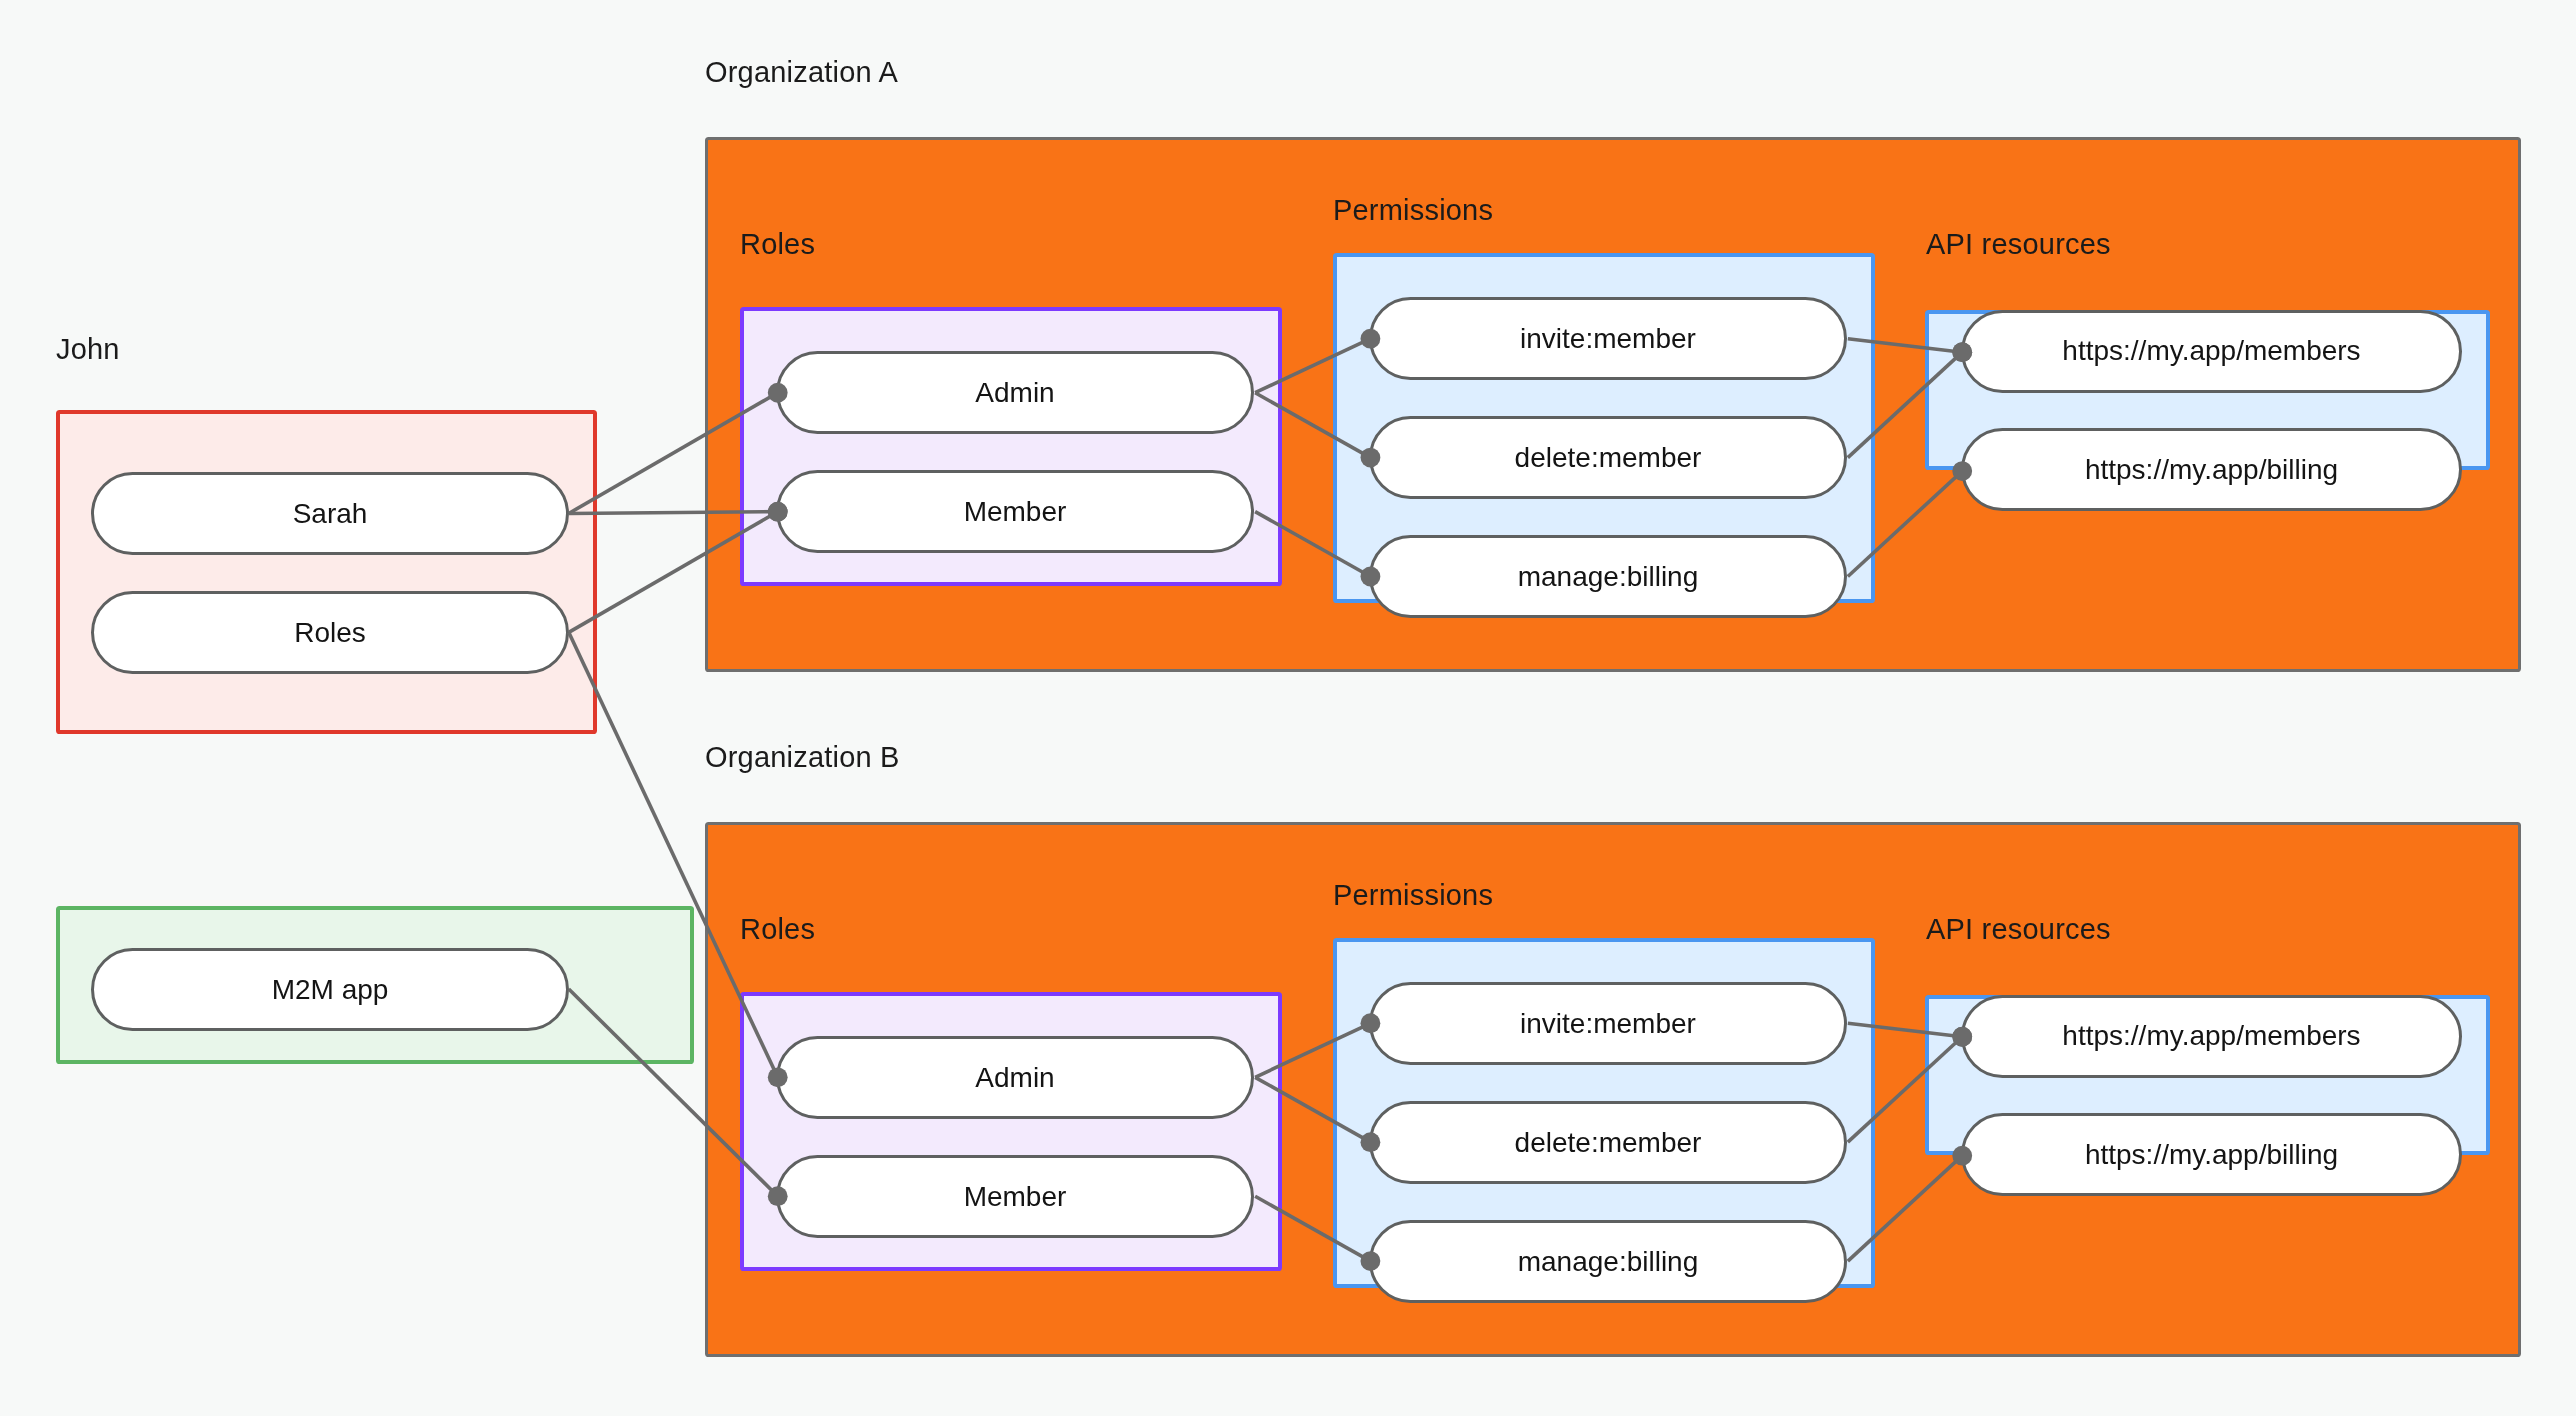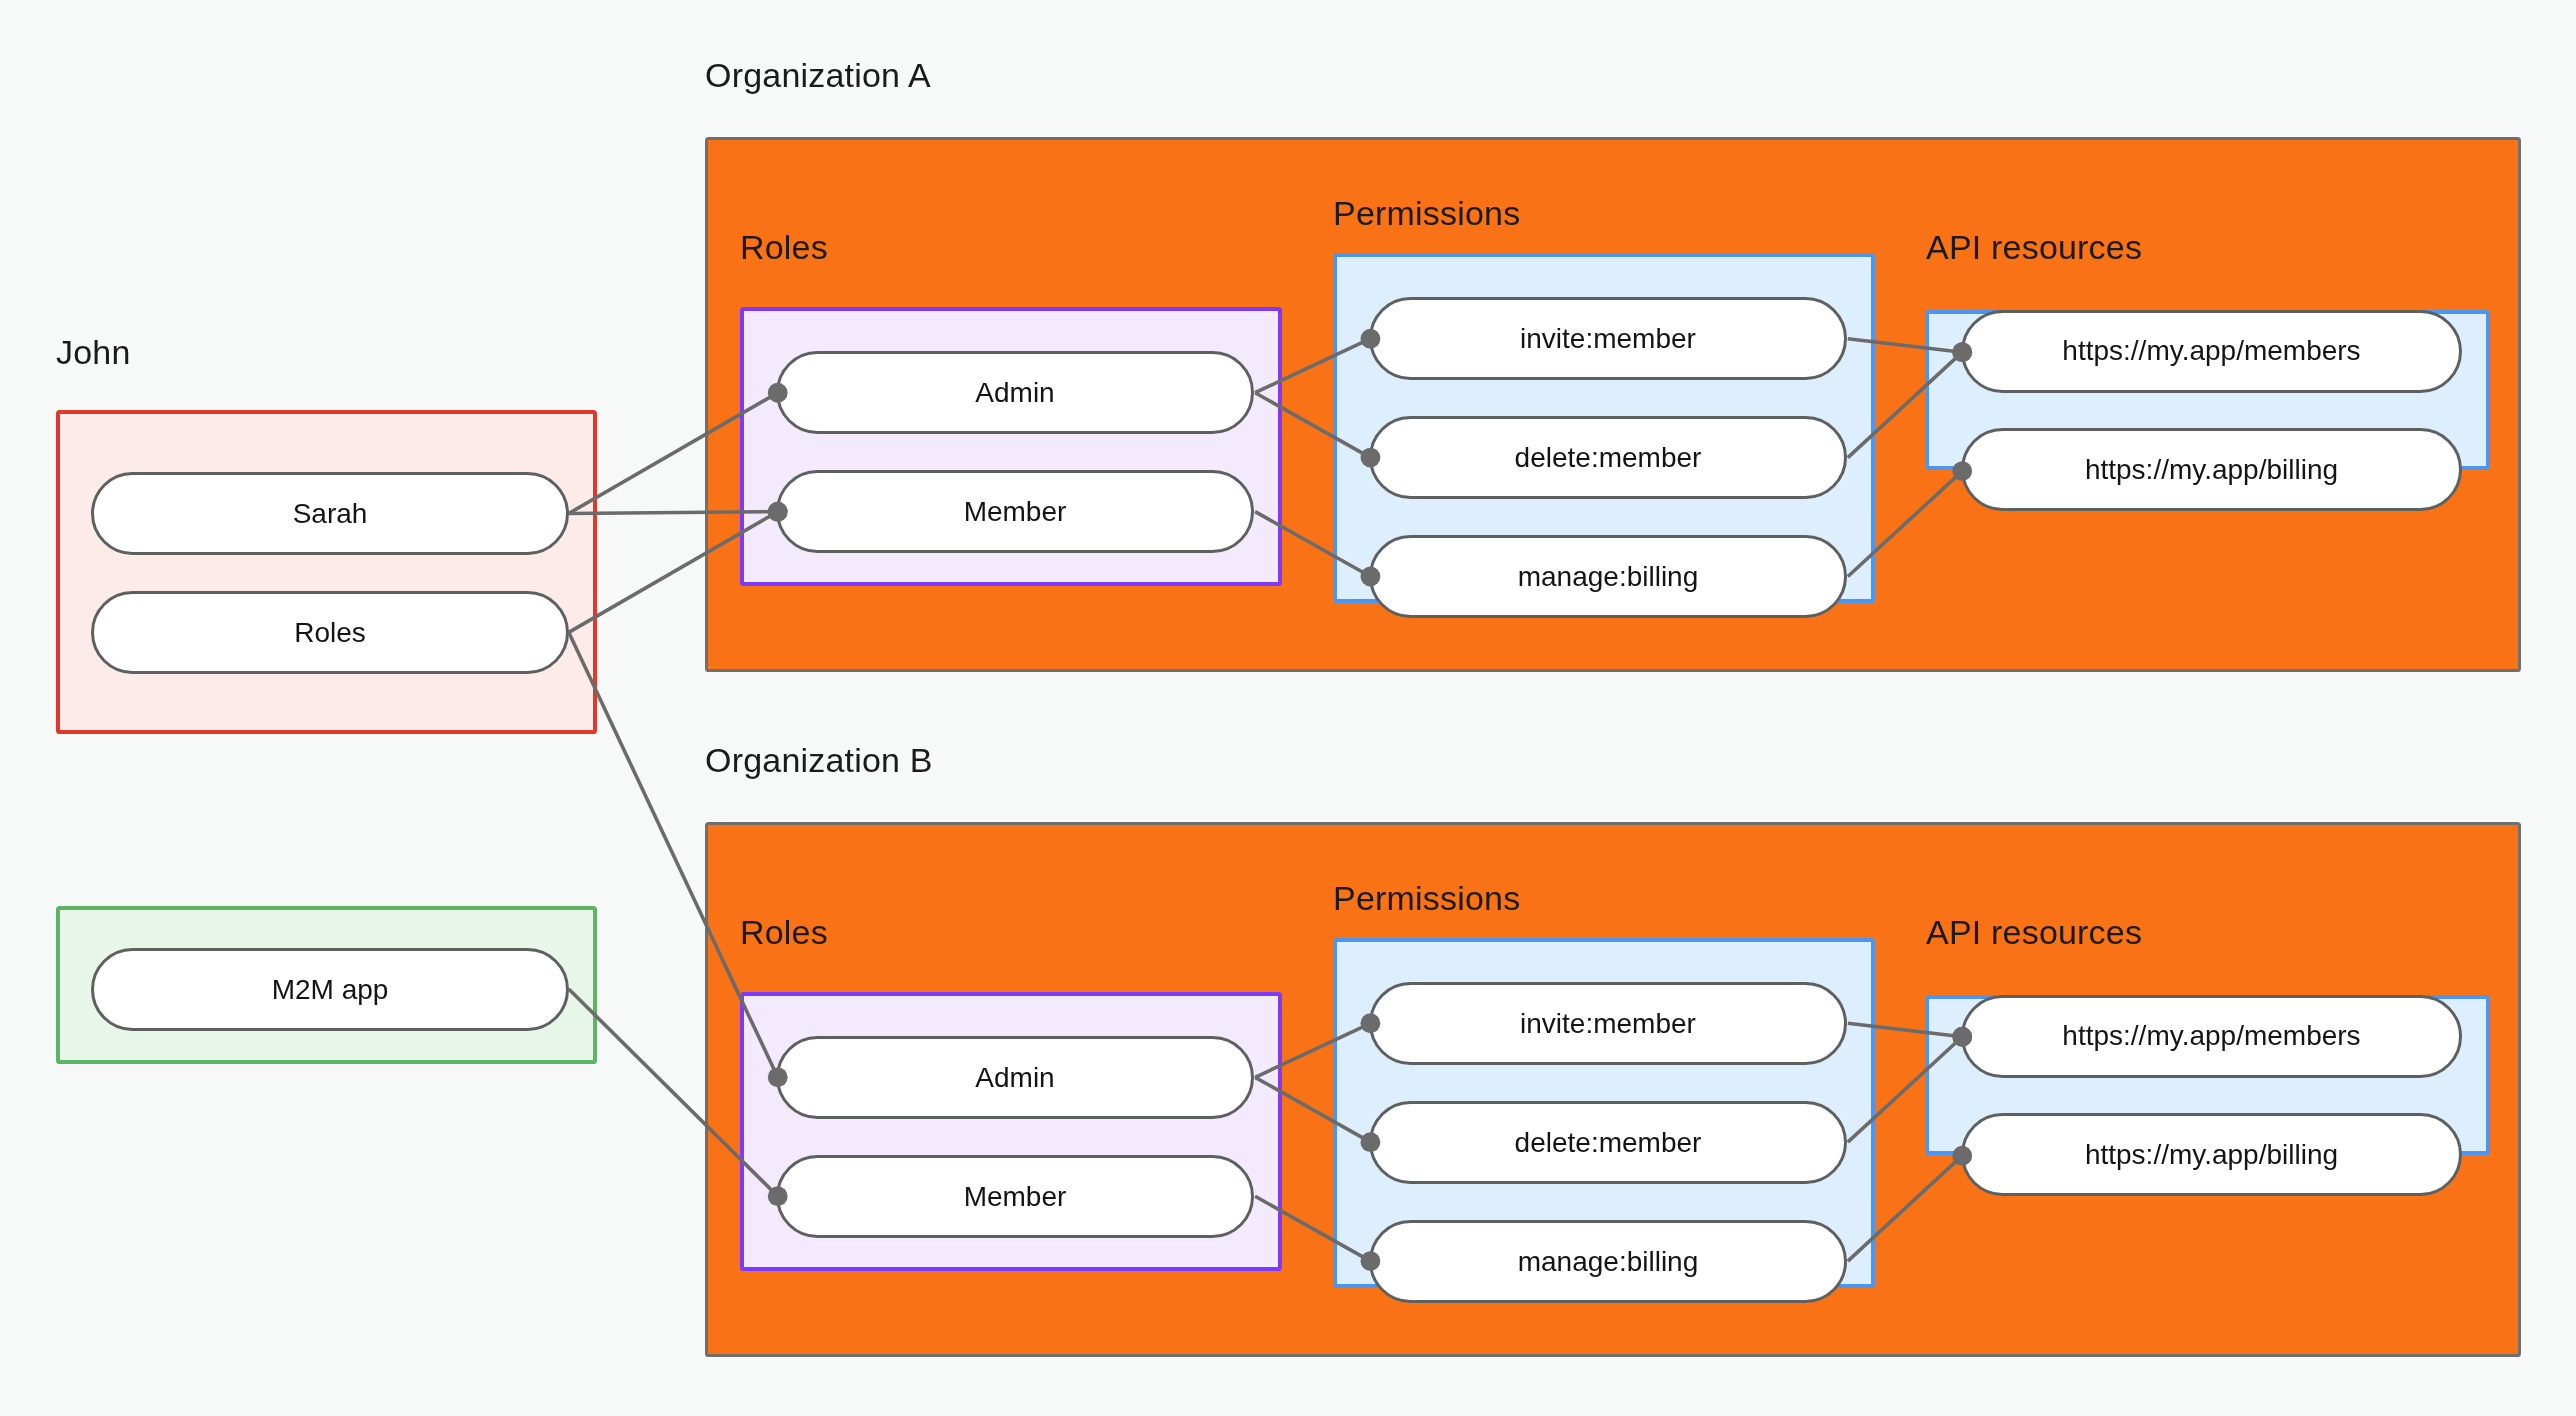--- a/index.html
+++ b/index.html
@@ -23,21 +23,21 @@
   #edges {
     position: absolute;
     left: 0; top: 0;
     width: 2576px;
     height: 1416px;
     pointer-events: none;
     z-index: 5;
   }
   .group-title {
     position: absolute;
-    font-size: 34px;
+    font-size: 29px;
     color: #1b1b1b;
     white-space: nowrap;
     letter-spacing: 0.2px;
     z-index: 3;
   }
   .box {
     position: absolute;
     box-sizing: border-box;
     z-index: 2;
   }
@@ -132,21 +132,21 @@
   <div class="group-title" style="left:56px; top:333px;">John</div>
   <div class="box users-box" style="left:56px; top:410px; width:541px; height:324px;">
     <div class="node" style="left:31px; top:58px; width:478px; height:83px;">
       <span class="node-label">Sarah</span>
     </div>
     <div class="node" style="left:31px; top:177px; width:478px; height:83px;">
       <span class="node-label">Roles</span>
     </div>
   </div>
 
-  <div class="box m2m-box" style="left:56px; top:906px; width:541px; height:158px;">
+  <div class="box m2m-box" style="left:56px; top:906px; width:638px; height:158px;">
     <div class="node" style="left:31px; top:38px; width:478px; height:83px;">
       <span class="node-label">M2M app</span>
     </div>
   </div>
 
   <div class="group-title" style="left:705px; top:56px;">Organization A</div>
   <div class="box org-box" style="left:705px; top:137px; width:1816px; height:535px;">
 
     <div class="group-title" style="left:32px; top:88px;">Roles</div>
     <div class="box roles-box" style="left:32px; top:167px; width:542px; height:279px;">

